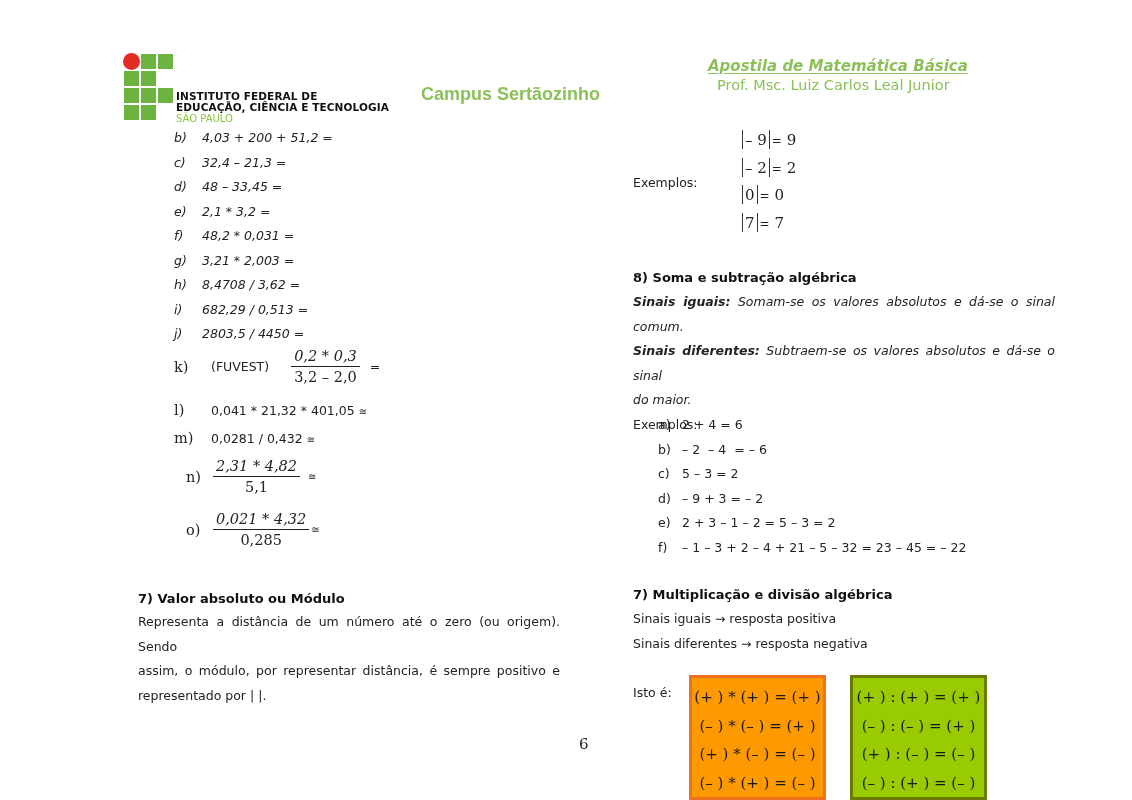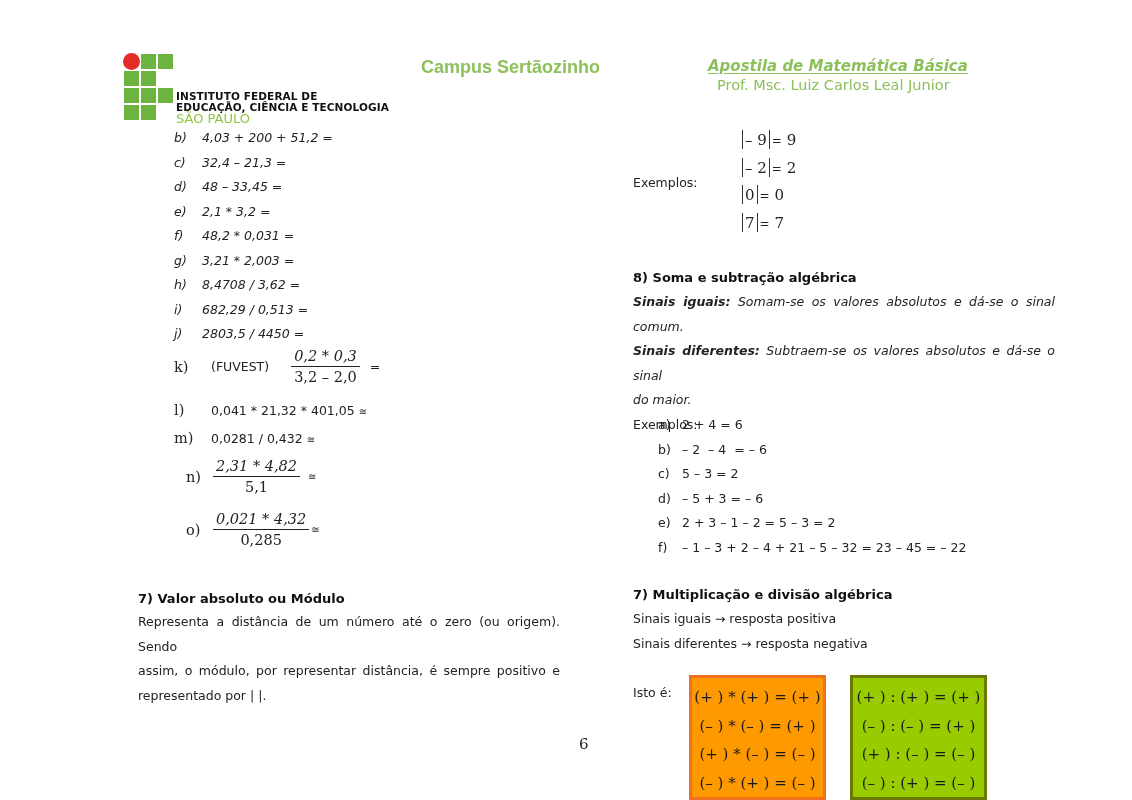--- a/index.html
+++ b/index.html
@@ -1,21 +1,21 @@
 <!DOCTYPE html>
 <html><head>
 <meta charset="utf-8">
 <style>
   html, body { margin: 0; padding: 0; background: #ffffff; }
   body { width: 1132px; height: 800px; position: relative; overflow: hidden; font-family: "DejaVu Sans", sans-serif; color: #222; }
   .abs { position: absolute; }
   .logo-cell { position: absolute; width: 15px; height: 15px; background: #6cb33f; }
   .logo-dot { position: absolute; width: 17px; height: 17px; border-radius: 50%; background: #e32d24; }
   .logo-text { font-family: "DejaVu Sans", sans-serif; font-weight: bold; font-size: 10.5px; line-height: 11px; color: #111; letter-spacing: 0.1px; }
-  .logo-sub { font-family: "DejaVu Sans", sans-serif; font-size: 13px; line-height: 11px; color: #8cc63f; }
+  .logo-sub { font-family: "DejaVu Sans", sans-serif; font-size: 10px; line-height: 11px; color: #8cc63f; }
   .campus { font-family: "Liberation Sans", sans-serif; font-weight: bold; font-size: 18px; color: #8dc05a; }
   .apostila { font-family: "DejaVu Sans", sans-serif; font-weight: bold; font-style: italic; font-size: 15px; color: #8dc05a; text-decoration: underline; text-underline-offset: 2px; }
   .prof { font-family: "DejaVu Sans", sans-serif; font-size: 14.5px; color: #8dc05a; }
   .txt { font-family: "DejaVu Sans", sans-serif; font-size: 12.5px; color: #222; white-space: nowrap; }
   .lbl { font-family: "DejaVu Sans", sans-serif; font-size: 12.5px; color: #222; display: inline-block; width: 28px; }
   .lbl-serif { font-family: "DejaVu Serif", serif; font-size: 14.5px; color: #222; display: inline-block; width: 28px; }
   .serif { font-family: "DejaVu Serif", serif; font-size: 14.5px; color: #222; }
   .frac { display: inline-block; text-align: center; vertical-align: middle; }
   .frac .num { display: block; padding: 0 3px 2px; border-bottom: 1px solid #222; font-style: italic; }
   .frac .den { display: block; padding: 2px 3px 0; }
@@ -43,21 +43,21 @@
   <div class="logo-cell" style="left:19px; top:36px;"></div>
   <div class="logo-cell" style="left:36px; top:36px;"></div>
   <div class="logo-cell" style="left:2px; top:53px;"></div>
   <div class="logo-cell" style="left:19px; top:53px;"></div>
 </div>
 <div class="abs" style="left:176px; top:91px;">
   <div class="logo-text">INSTITUTO FEDERAL DE</div>
   <div class="logo-text">EDUCAÇÃO, CIÊNCIA E TECNOLOGIA</div>
   <div class="logo-sub">SÃO PAULO</div>
 </div>
-<div class="abs campus" style="left:421px; top:57px;">Campus Sertãozinho</div>
+<div class="abs campus" style="left:421px; top:84px;">Campus Sertãozinho</div>
 <div class="abs apostila" style="left:708px; top:57px;">Apostila de Matemática Básica</div>
 <div class="abs prof" style="left:717px; top:77px;">Prof. Msc. Luiz Carlos Leal Junior</div>
 
 <div class="abs" style="left:174px; top:128px;font-style:italic;">
   <div class="txt" style="height:24.5px; line-height:20px;"><span class="lbl">b)</span><span>4,03 + 200 + 51,2 =</span></div>
   <div class="txt" style="height:24.5px; line-height:20px;"><span class="lbl">c)</span><span>32,4 – 21,3 =</span></div>
   <div class="txt" style="height:24.5px; line-height:20px;"><span class="lbl">d)</span><span>48 – 33,45 =</span></div>
   <div class="txt" style="height:24.5px; line-height:20px;"><span class="lbl">e)</span><span>2,1 * 3,2 =</span></div>
   <div class="txt" style="height:24.5px; line-height:20px;"><span class="lbl">f)</span><span>48,2 * 0,031 =</span></div>
   <div class="txt" style="height:24.5px; line-height:20px;"><span class="lbl">g)</span><span>3,21 * 2,003 =</span></div>
@@ -122,21 +122,21 @@
   <div class="para"><span class="bi">Sinais iguais:</span> <span class="it">Somam-se os valores absolutos e dá-se o sinal</span></div>
   <div class="para para-last it">comum.</div>
   <div class="para"><span class="bi">Sinais diferentes:</span> <span class="it">Subtraem-se os valores absolutos e dá-se o sinal</span></div>
   <div class="para para-last it">do maior.</div>
   <div class="para para-last">Exemplos:</div>
 </div>
 <div class="abs" style="left:658px; top:415px;">
   <div class="txt" style="height:24.5px; line-height:20px;"><span class="lbl" style="width:24px;">a)</span><span>2 + 4 = 6</span></div>
   <div class="txt" style="height:24.5px; line-height:20px;"><span class="lbl" style="width:24px;">b)</span><span style="white-space:pre;">– 2  – 4  = – 6</span></div>
   <div class="txt" style="height:24.5px; line-height:20px;"><span class="lbl" style="width:24px;">c)</span><span>5 – 3 = 2</span></div>
-  <div class="txt" style="height:24.5px; line-height:20px;"><span class="lbl" style="width:24px;">d)</span><span>– 5 + 3 = – 6</span></div>
+  <div class="txt" style="height:24.5px; line-height:20px;"><span class="lbl" style="width:24px;">d)</span><span>– 9 + 3 = – 2</span></div>
   <div class="txt" style="height:24.5px; line-height:20px;"><span class="lbl" style="width:24px;">e)</span><span>2 + 3 – 1 – 2 = 5 – 3 = 2</span></div>
   <div class="txt" style="height:24.5px; line-height:20px;"><span class="lbl" style="width:24px;">f)</span><span>– 1 – 3 + 2 – 4 + 21 – 5 – 32 = 23 – 45 = – 22</span></div>
 </div>
 
 <div class="abs heading" style="left:633px; top:587px;">7)  Multiplicação e divisão algébrica</div>
 <div class="abs txt" style="left:633px; top:611px;">Sinais iguais → resposta positiva</div>
 <div class="abs txt" style="left:633px; top:636px;">Sinais diferentes → resposta negativa</div>
 <div class="abs txt" style="left:633px; top:685px;">Isto é:</div>
 
 <div class="box" id="mult-box" style="left: 689px; top: 675px; width: 137px; height: 125px; padding-top: 5px; background: rgb(255, 153, 0); border: 3px solid rgb(240, 112, 32);">

